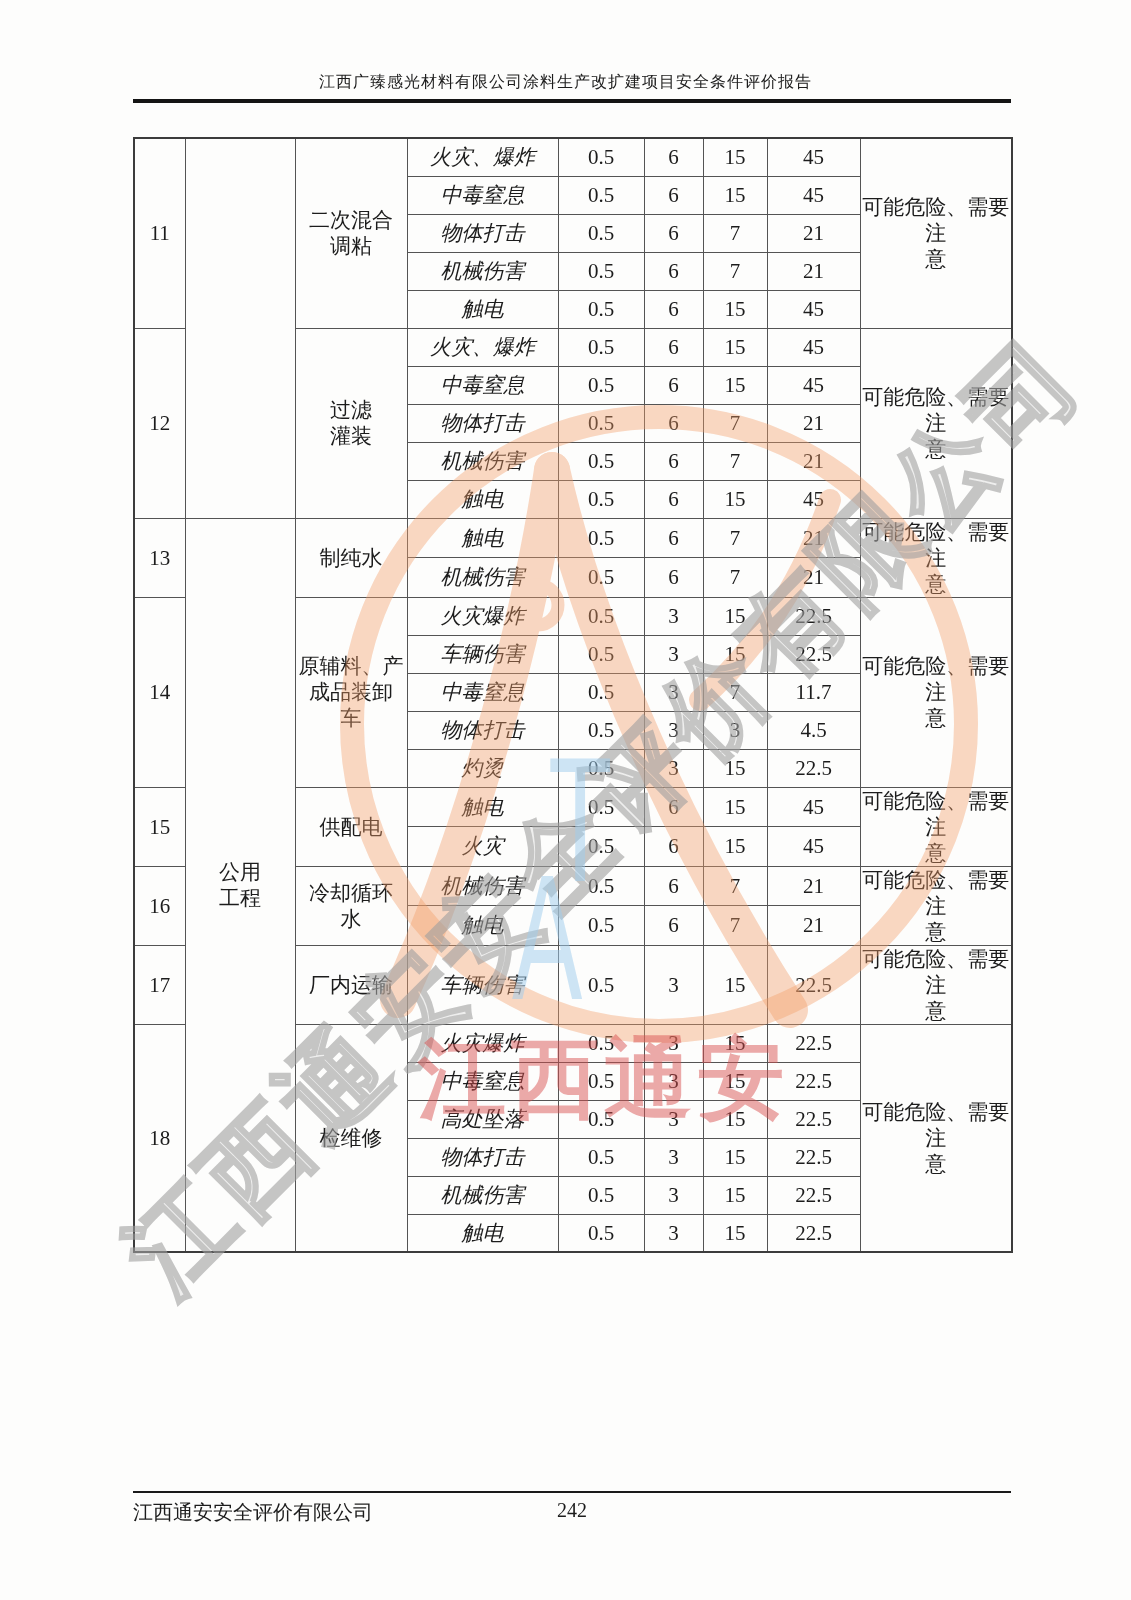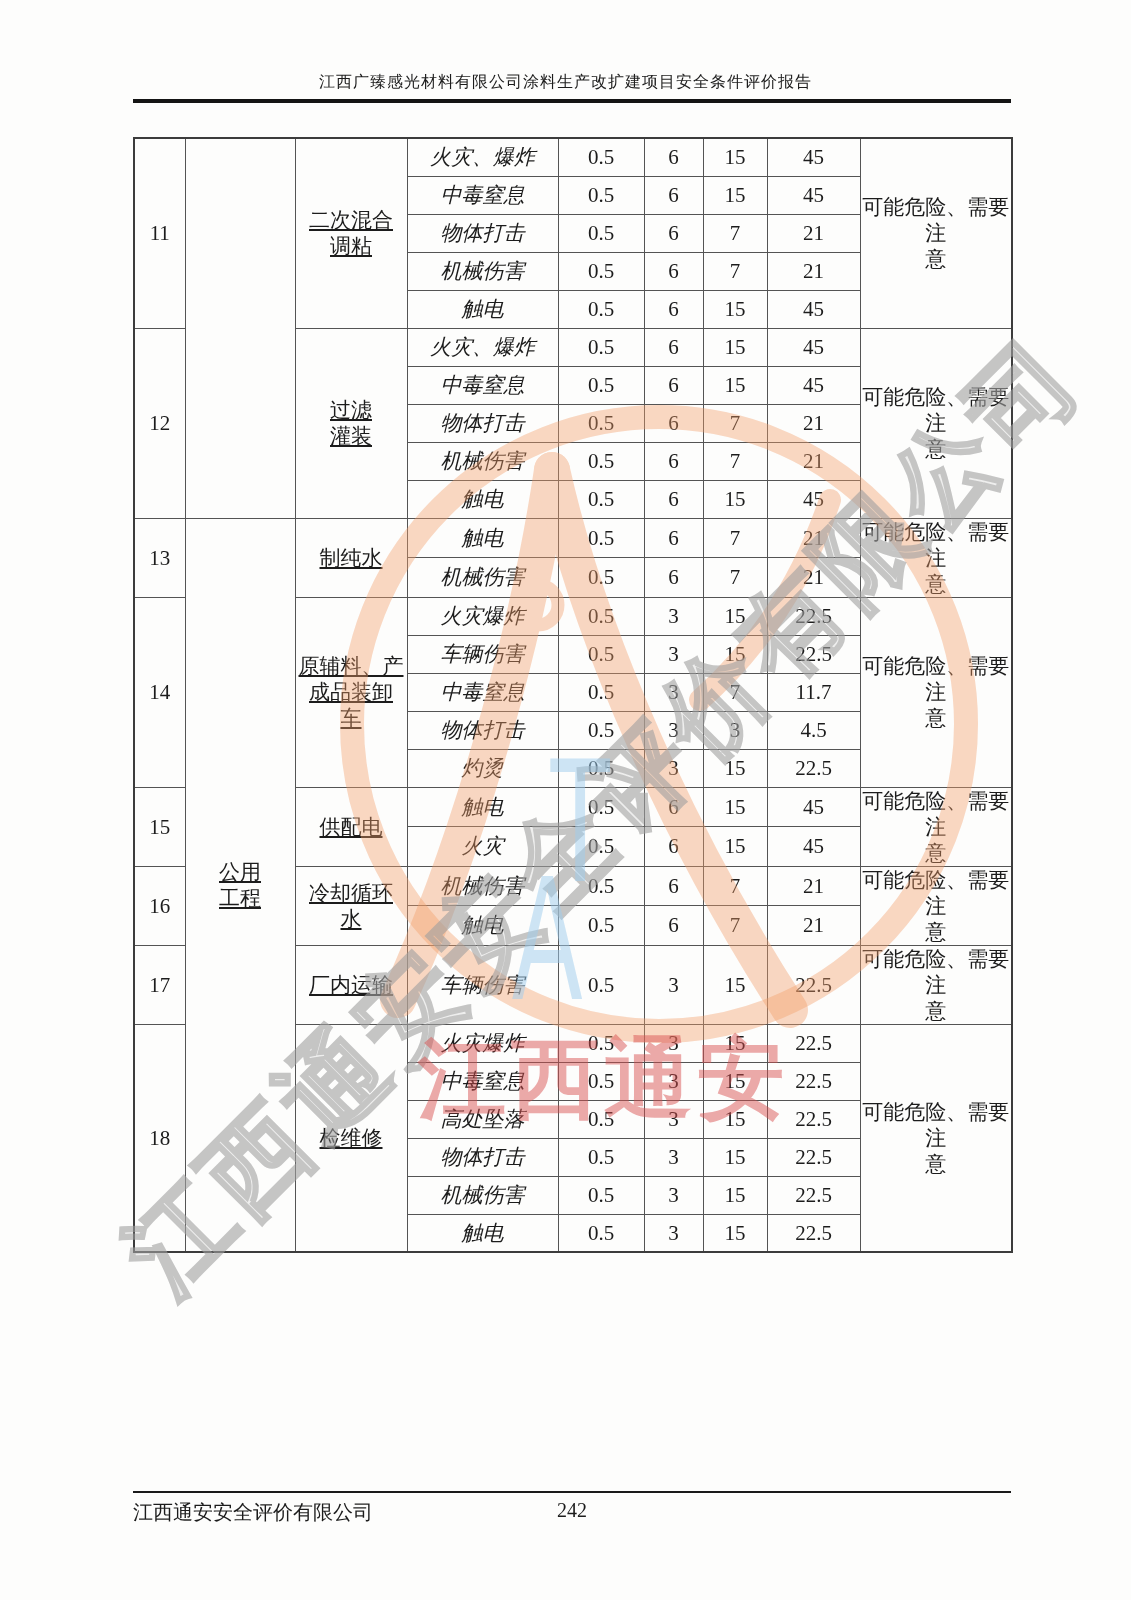--- a/index.html
+++ b/index.html
@@ -24,21 +24,21 @@
     width:878px; height:1094px;
     border:2px solid #3c3c3c;
     font-family:"Liberation Serif","DejaVu Serif",serif;
   }
   table.risk td{
     border:1px solid #545454; padding:0; text-align:center; vertical-align:middle;
     font-size:21px; line-height:26px; white-space:pre-line; overflow:hidden;
   }
   table.risk tr{ height:38px; }
   td.td-seq{ font-size:21px; }
-  td.td-cat, td.td-unit{ font-size:21px; line-height:30px;text-decoration:underline; }
+  td.td-cat, td.td-unit{ font-size:21px; line-height:30px; }
   td.td-hazard{ font-size:21px;font-style:italic; }
   td.td-val{ font-size:21px; }
   td.td-result{ font-size:18px; line-height:24px; }
   
   .bodytext{
     position:absolute; left:133px; top:1238px; width:878px; z-index:1;
     font-size:30px; line-height:52px; text-align:justify;
   }
   .bodytext p{ margin:0; text-indent:2em; }
   

